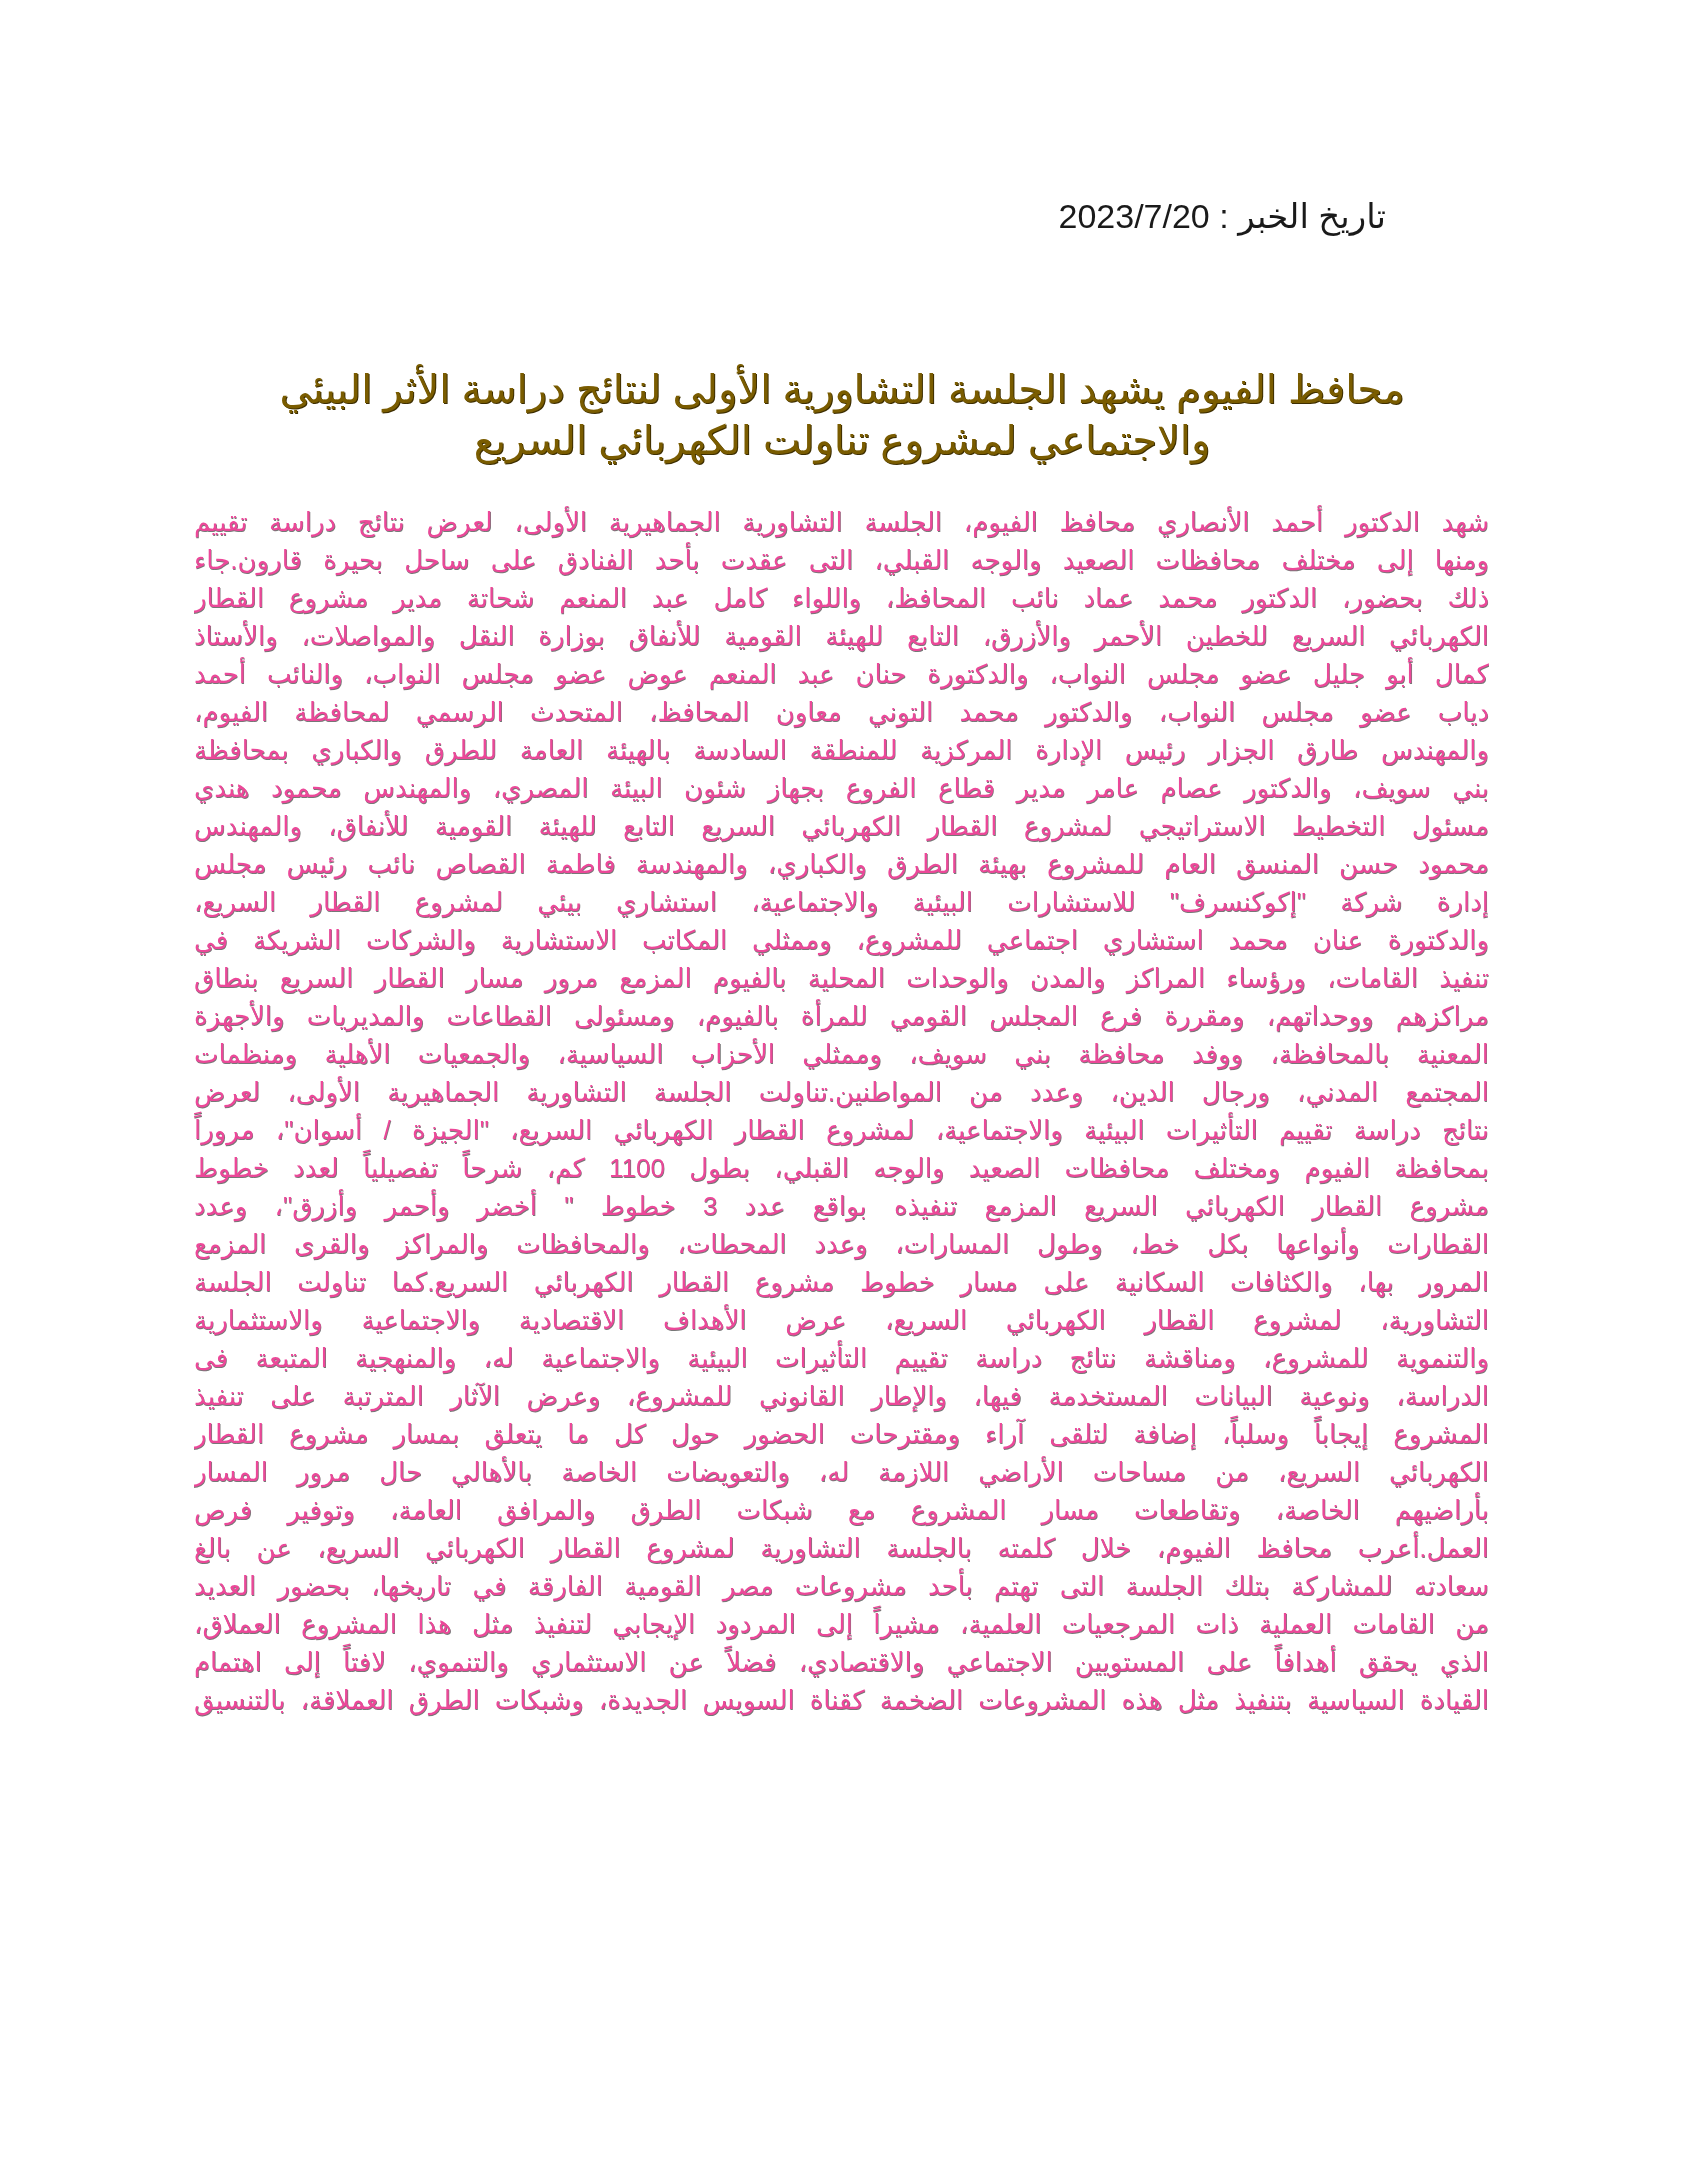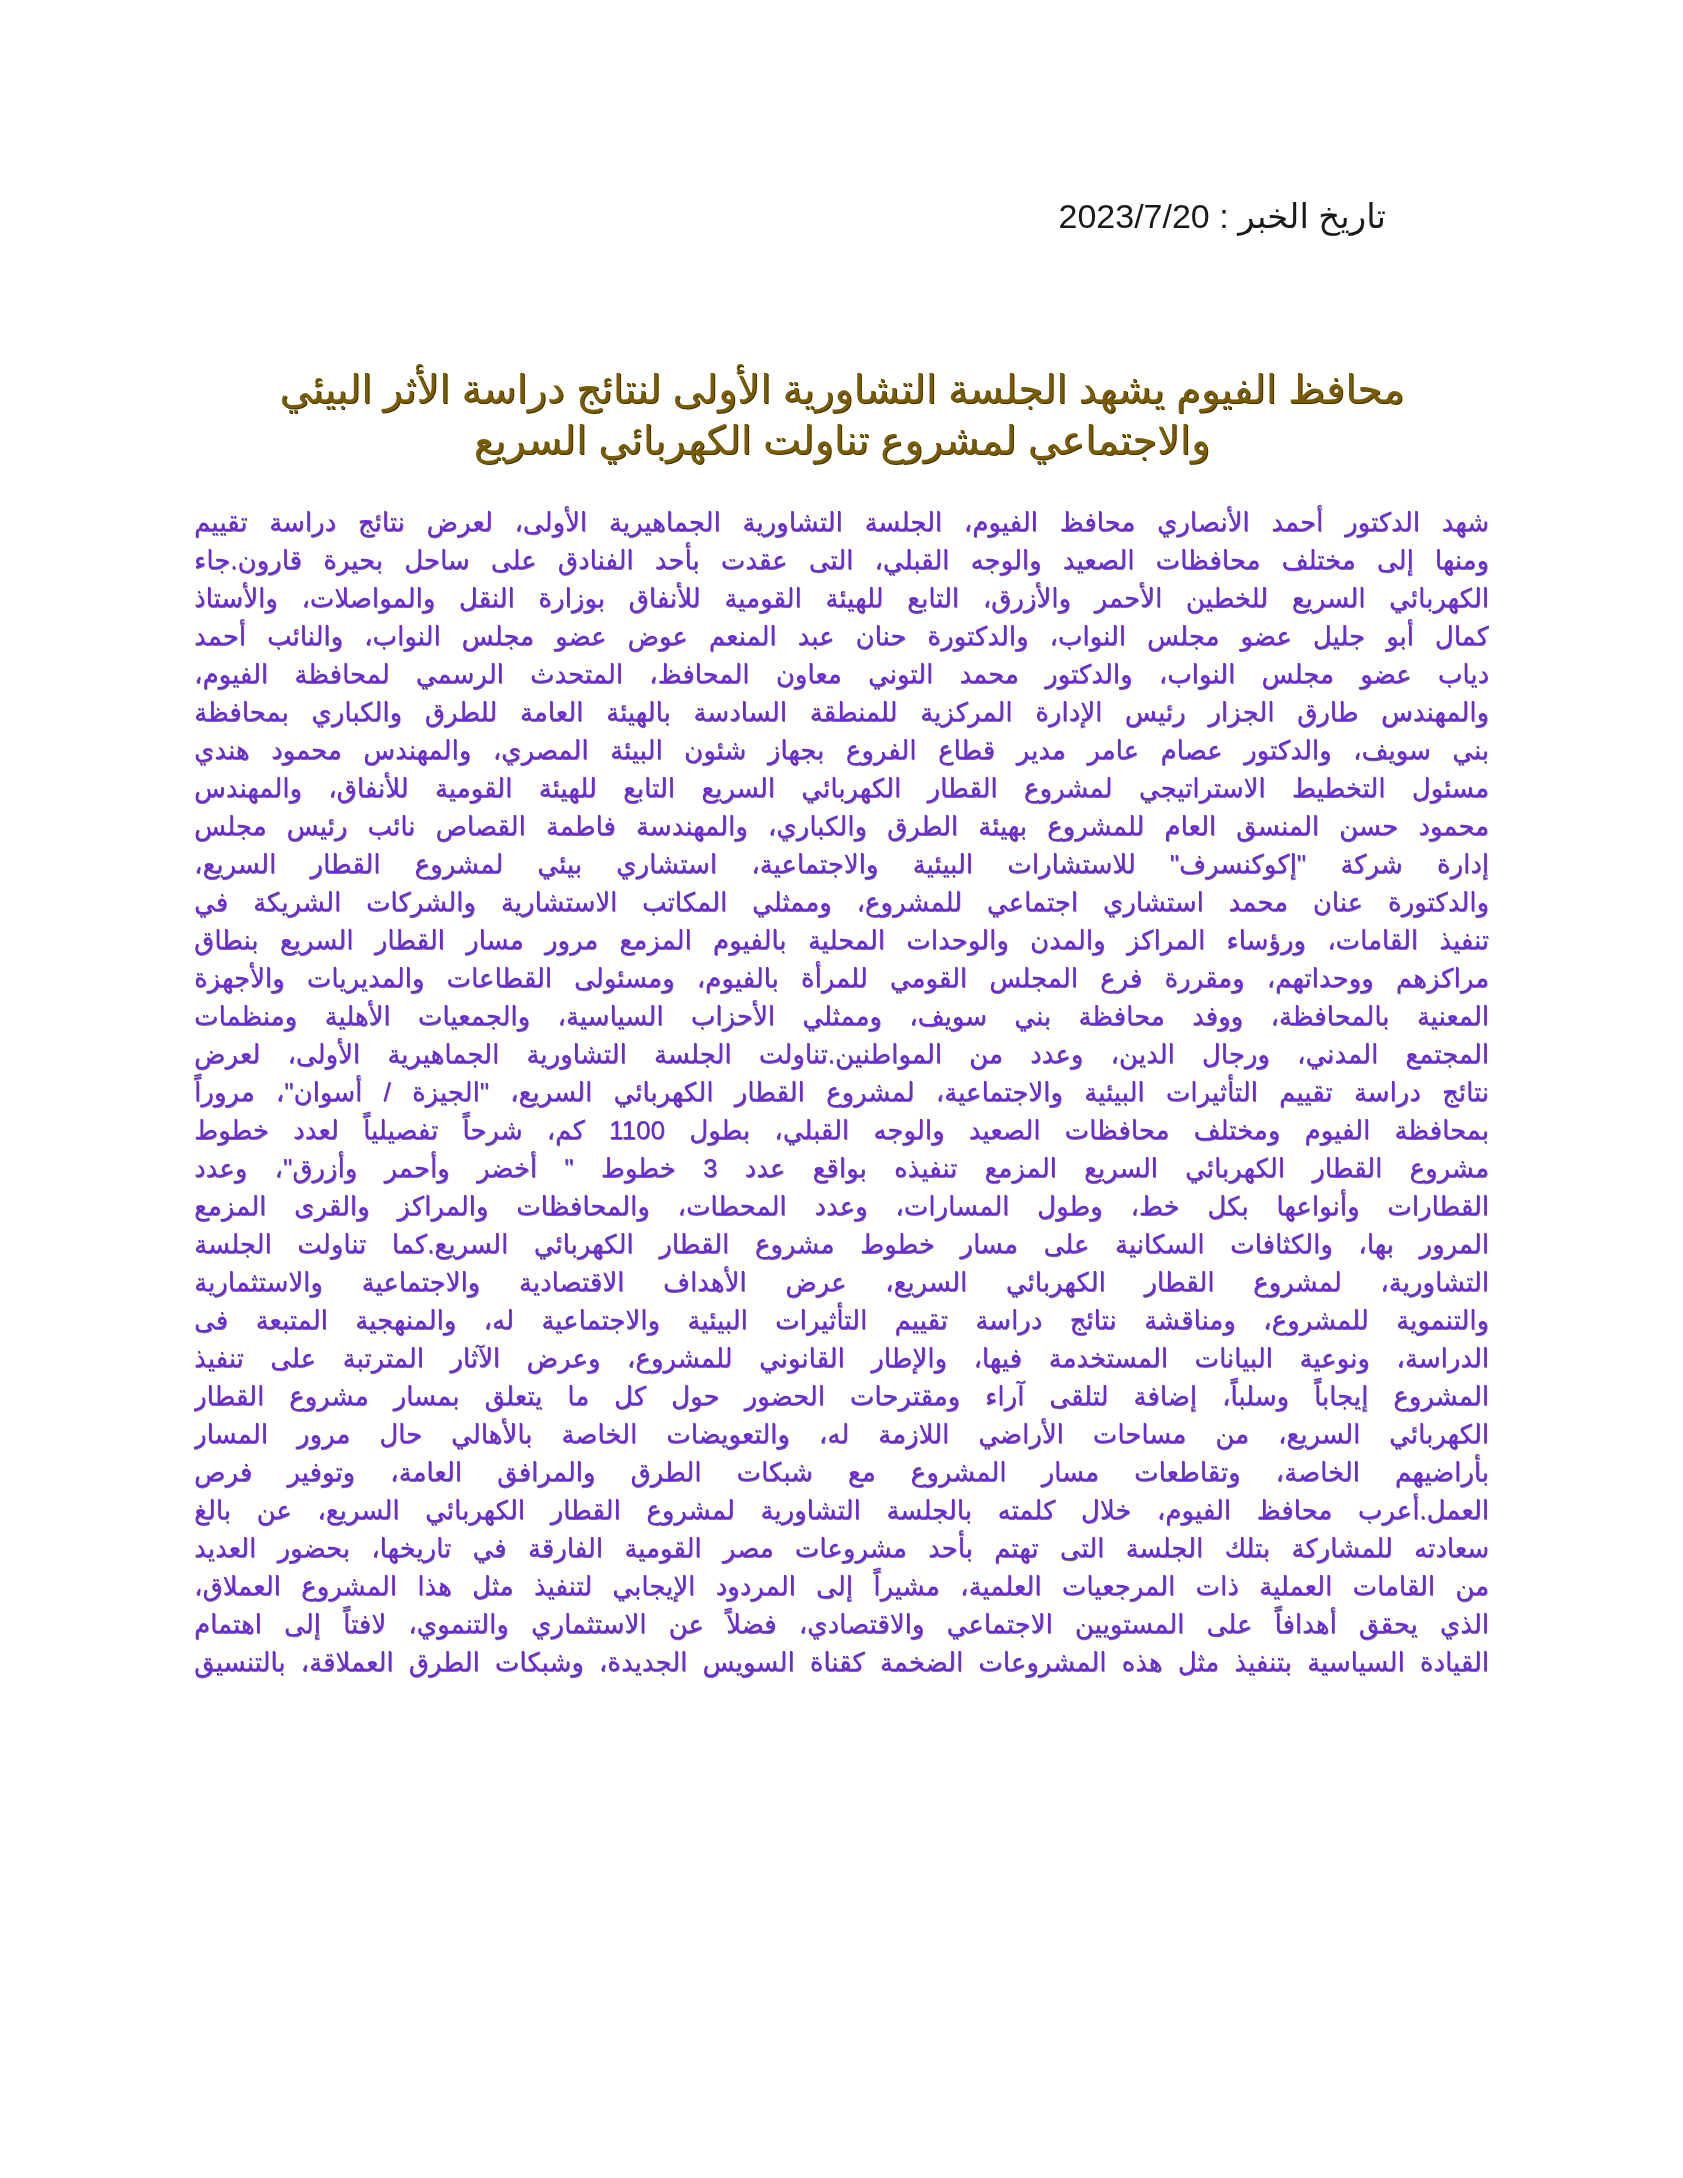--- a/index.html
+++ b/index.html
@@ -84,23 +84,24 @@
   <div class="date-line">
     <span>تاريخ الخبر :</span>
     <span class="date-value">2023/7/20</span>
   </div>
 
   <h1 class="headline" style="color: rgb(122, 92, 0);">
     <span class="line">محافظ الفيوم يشهد الجلسة التشاورية الأولى لنتائج دراسة الأثر البيئي</span>
     <span class="line">والاجتماعي لمشروع تناولت الكهربائي السريع</span>
   </h1>
 
-  <div class="body-text" id="body-text" style="color: #6d28d9;">
+  <div class="body-text" id="body-text" style="color: #ec4899;">
       <span class="bline">شهد الدكتور أحمد الأنصاري محافظ الفيوم، الجلسة التشاورية الجماهيرية الأولى، لعرض نتائج دراسة تقييم</span>
       <span class="bline">ومنها إلى مختلف محافظات الصعيد والوجه القبلي، التى عقدت بأحد الفنادق على ساحل بحيرة قارون.جاء</span>
+      <span class="bline">ذلك بحضور، الدكتور محمد عماد نائب المحافظ، واللواء كامل عبد المنعم شحاتة مدير مشروع القطار</span>
       <span class="bline">الكهربائي السريع للخطين الأحمر والأزرق، التابع للهيئة القومية للأنفاق بوزارة النقل والمواصلات، والأستاذ</span>
       <span class="bline">كمال أبو جليل عضو مجلس النواب، والدكتورة حنان عبد المنعم عوض عضو مجلس النواب، والنائب أحمد</span>
       <span class="bline">دياب عضو مجلس النواب، والدكتور محمد التوني معاون المحافظ، المتحدث الرسمي لمحافظة الفيوم،</span>
       <span class="bline">والمهندس طارق الجزار رئيس الإدارة المركزية للمنطقة السادسة بالهيئة العامة للطرق والكباري بمحافظة</span>
       <span class="bline">بني سويف، والدكتور عصام عامر مدير قطاع الفروع بجهاز شئون البيئة المصري، والمهندس محمود هندي</span>
       <span class="bline">مسئول التخطيط الاستراتيجي لمشروع القطار الكهربائي السريع التابع للهيئة القومية للأنفاق، والمهندس</span>
       <span class="bline">محمود حسن المنسق العام للمشروع بهيئة الطرق والكباري، والمهندسة فاطمة القصاص نائب رئيس مجلس</span>
       <span class="bline">إدارة شركة "إكوكنسرف" للاستشارات البيئية والاجتماعية، استشاري بيئي لمشروع القطار السريع،</span>
       <span class="bline">والدكتورة عنان محمد استشاري اجتماعي للمشروع، وممثلي المكاتب الاستشارية والشركات الشريكة في</span>
       <span class="bline">تنفيذ القامات، ورؤساء المراكز والمدن والوحدات المحلية بالفيوم المزمع مرور مسار القطار السريع بنطاق</span>

